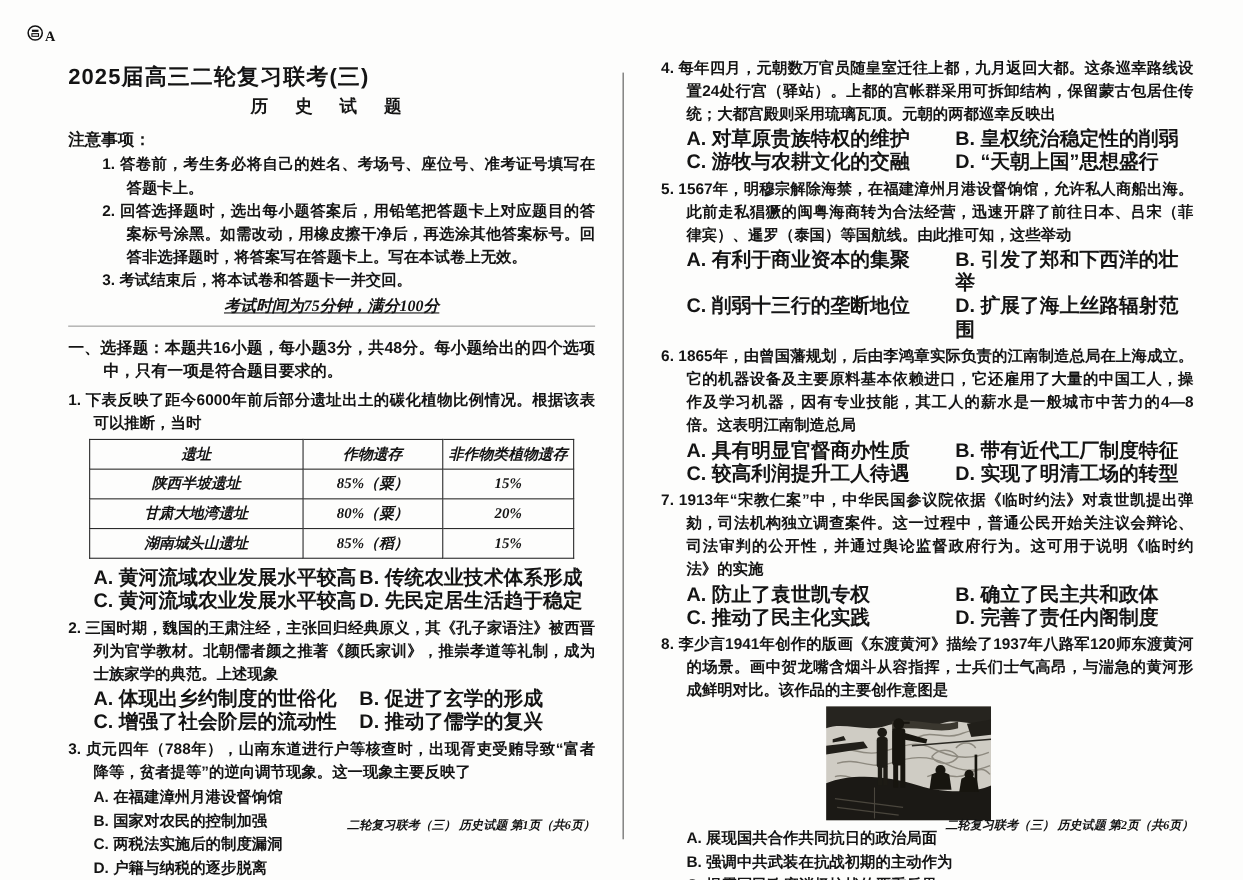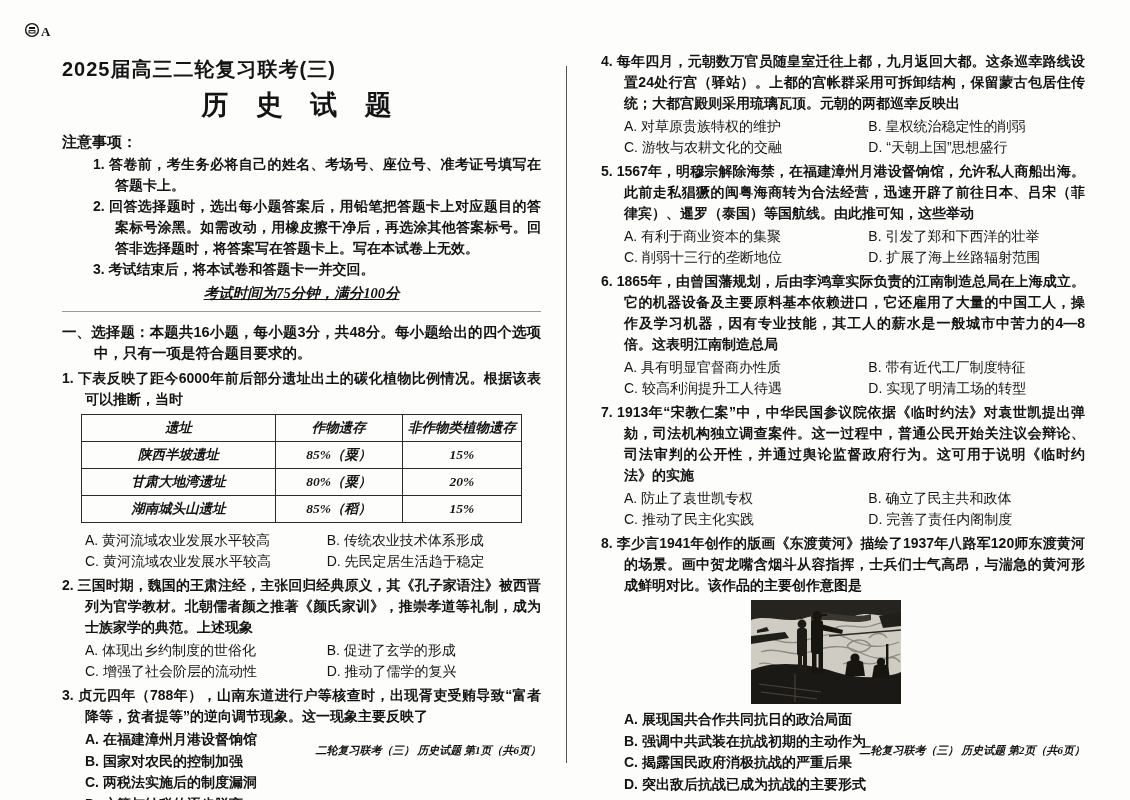--- a/index.html
+++ b/index.html
@@ -9,32 +9,32 @@
     font-family:"Liberation Sans",sans-serif;
     -webkit-font-smoothing:antialiased;
   }
   .col{position:absolute;top:50px;}
   .col-left{left:62px;width:479px;}
   .col-right{left:601px;width:484px;top:48px;}
   .vdivider{position:absolute;left:566px;top:66px;height:697px;width:1px;background:#555;}
   .logo{position:absolute;left:24px;top:22px;display:flex;align-items:center;gap:1px;}
   .logo .badge-a{font-weight:700;font-size:13px;font-family:"Liberation Serif",serif;}
   h1.title{margin:6px 0 2px;text-align:left;font-size:20px;font-weight:700;letter-spacing:1px;}
-  h2.subtitle{margin:4px 0 10px;text-align:center;font-size:27px;font-weight:700;letter-spacing:10px;}
+  h2.subtitle{margin:4px 0 10px;text-align:center;font-size:16px;font-weight:700;letter-spacing:10px;}
   .notice-head{font-size:15px;font-weight:700;margin:10px 0 2px;}
   .notice-item{font-size:14px;font-weight:700;line-height:21px;text-align:justify;
     margin-left:31px;padding-left:22px;text-indent:-22px;}
   .kai{font-family:"Liberation Serif",serif;font-style:italic;text-decoration:underline;}
   .exam-duration{text-align:center;font-size:14.5px;font-weight:700;margin:4px 0 8px;}
   hr.rule{border:none;border-top:1.5px solid #9a9a9a;margin:8px 0 10px;}
   .section-head{font-size:14.5px;font-weight:700;line-height:21px;text-align:justify;
     padding-left:32px;text-indent:-32px;margin:2px 0 4px;}
   .stem{font-size:14px;font-weight:700;line-height:21px;text-align:justify;
     padding-left:23px;text-indent:-23px;margin:3px 0 2px;}
-  .orow{display:flex;padding-left:23px;font-size:14px;font-weight:400;line-height:21px;}
+  .orow{display:flex;padding-left:23px;font-size:18px;font-weight:700;line-height:21px;}
   .oa{width:53%;}
   .ob{flex:1;}
   .ostack{padding-left:23px;font-size:14px;font-weight:700;line-height:21.5px;}
   table.qtable{border-collapse:collapse;width:92%;margin:4px auto 7px;}
   table.qtable td,table.qtable th{
     border:1.2px solid #2b2b2b;text-align:center;padding:2px 3px;height:22px;
     font-family:"Liberation Serif",serif;font-style:italic;font-weight:700;font-size:13.5px;
   }
   col.c1{width:44%}col.c2{width:29%}col.c3{width:27%}
   .footer{position:absolute;top:743px;width:100%;text-align:right;

